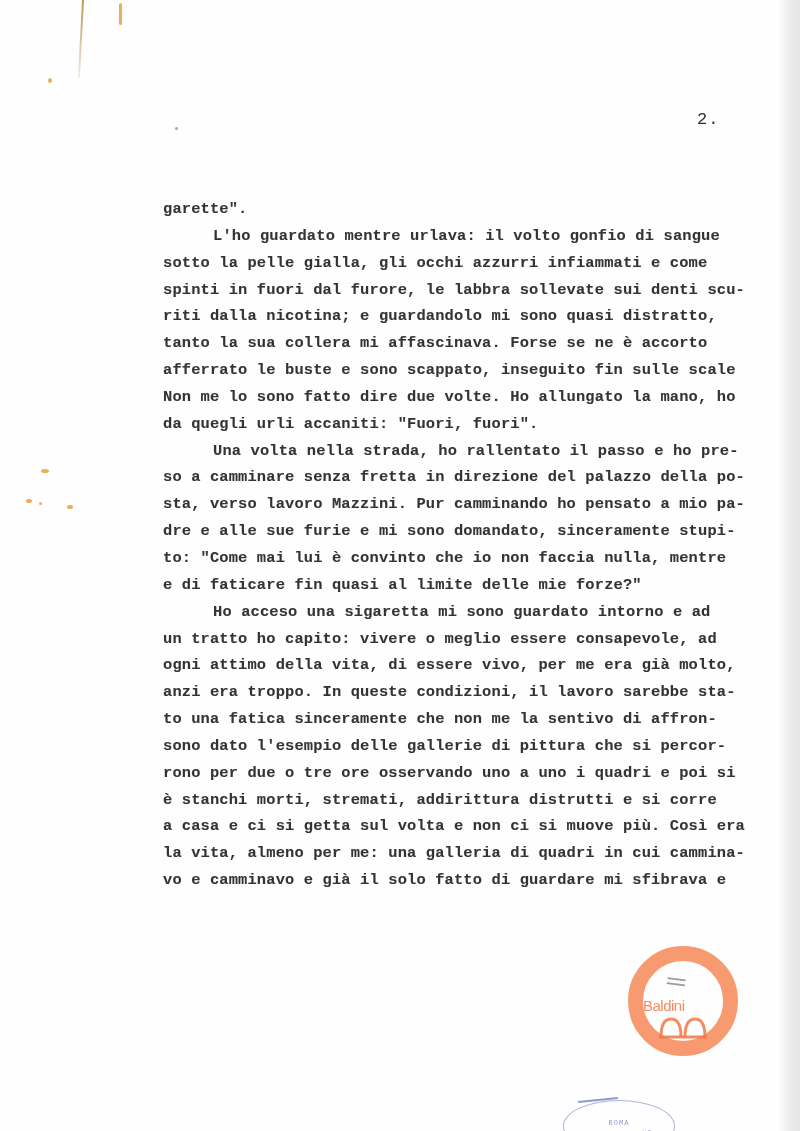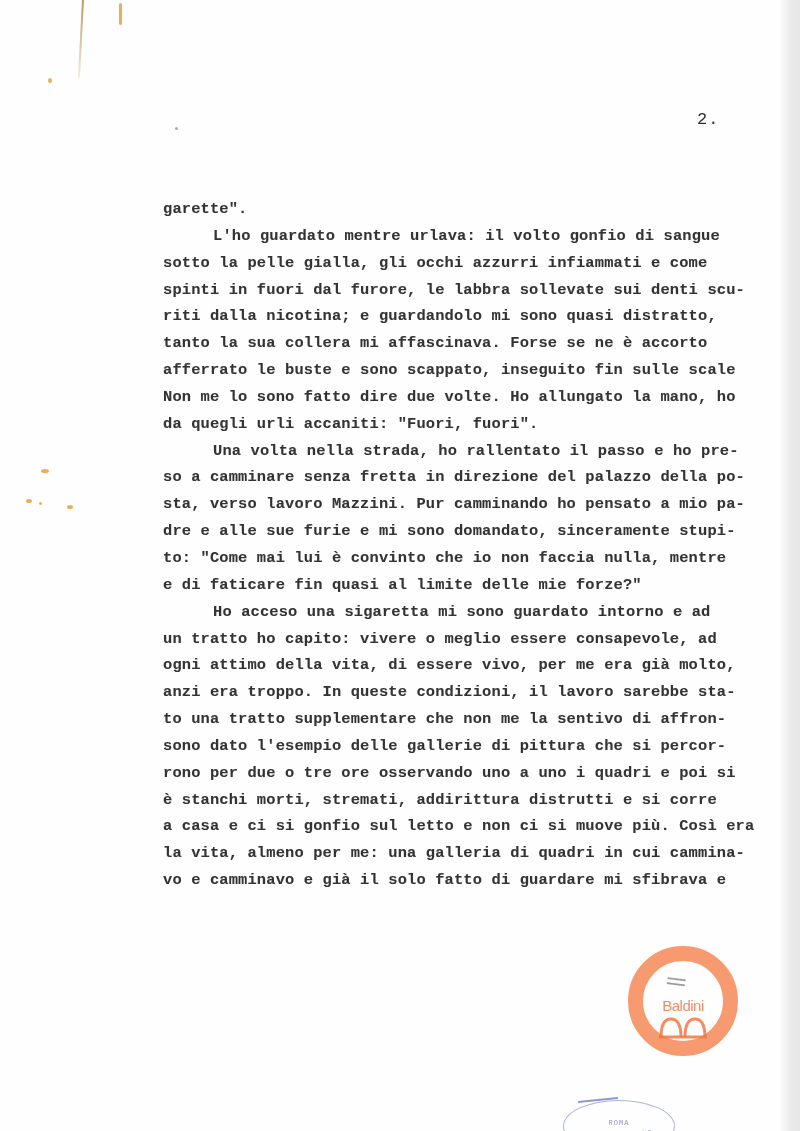--- a/index.html
+++ b/index.html
@@ -73,21 +73,21 @@
     width: 110px;
     height: 110px;
     border-radius: 50%;
     border: 15px solid rgba(245,125,70,0.78);
     box-sizing: border-box;
   }
   .wm-label {
     position: absolute;
     left: 0; right: 0;
     top: 36px;
-    text-align: center;
+    text-align: left;
     font-family: "Liberation Sans", sans-serif;
     font-size: 15px;
     color: rgba(240,120,70,0.85);
     letter-spacing: -0.5px;
   }
   .wm-small {
     position: absolute;
     left: 24px; top: 16px;
     width: 30px; height: 14px;
     font-family: "Liberation Sans", sans-serif;
@@ -168,25 +168,25 @@
       <span class="line indent">Una volta nella strada, ho rallentato il passo e ho pre-</span>
       <span class="line">so a camminare senza fretta in direzione del palazzo della po-</span>
       <span class="line">sta, verso lavoro Mazzini. Pur camminando ho pensato a mio pa-</span>
       <span class="line">dre e alle sue furie e mi sono domandato, sinceramente stupi-</span>
       <span class="line">to: "Come mai lui è convinto che io non faccia nulla, mentre</span>
       <span class="line">e di faticare fin quasi al limite delle mie forze?"</span>
       <span class="line indent">Ho acceso una sigaretta mi sono guardato intorno e ad</span>
       <span class="line">un tratto ho capito: vivere o meglio essere consapevole, ad</span>
       <span class="line">ogni attimo della vita, di essere vivo, per me era già molto,</span>
       <span class="line">anzi era troppo. In queste condizioni, il lavoro sarebbe sta-</span>
-      <span class="line">to una tratto supplementare che non me la sentivo di affron-</span>
+      <span class="line">to una fatica sinceramente che non me la sentivo di affron-</span>
       <span class="line">sono dato l'esempio delle gallerie di pittura che si percor-</span>
       <span class="line">rono per due o tre ore osservando uno a uno i quadri e poi si</span>
       <span class="line">è stanchi morti, stremati, addirittura distrutti e si corre</span>
-      <span class="line">a casa e ci si gonfio sul letto e non ci si muove più. Così era</span>
+      <span class="line">a casa e ci si getta sul volta e non ci si muove più. Così era</span>
       <span class="line">la vita, almeno per me: una galleria di quadri in cui cammina-</span>
       <span class="line">vo e camminavo e già il solo fatto di guardare mi sfibrava e</span>
     </div>
 
   <div class="stamp">
     <div class="stamp-top"></div>
     <div class="stamp-line1">ROMA</div>
     <div class="stamp-line2">FONDO BALDINI</div>
   </div>
 

